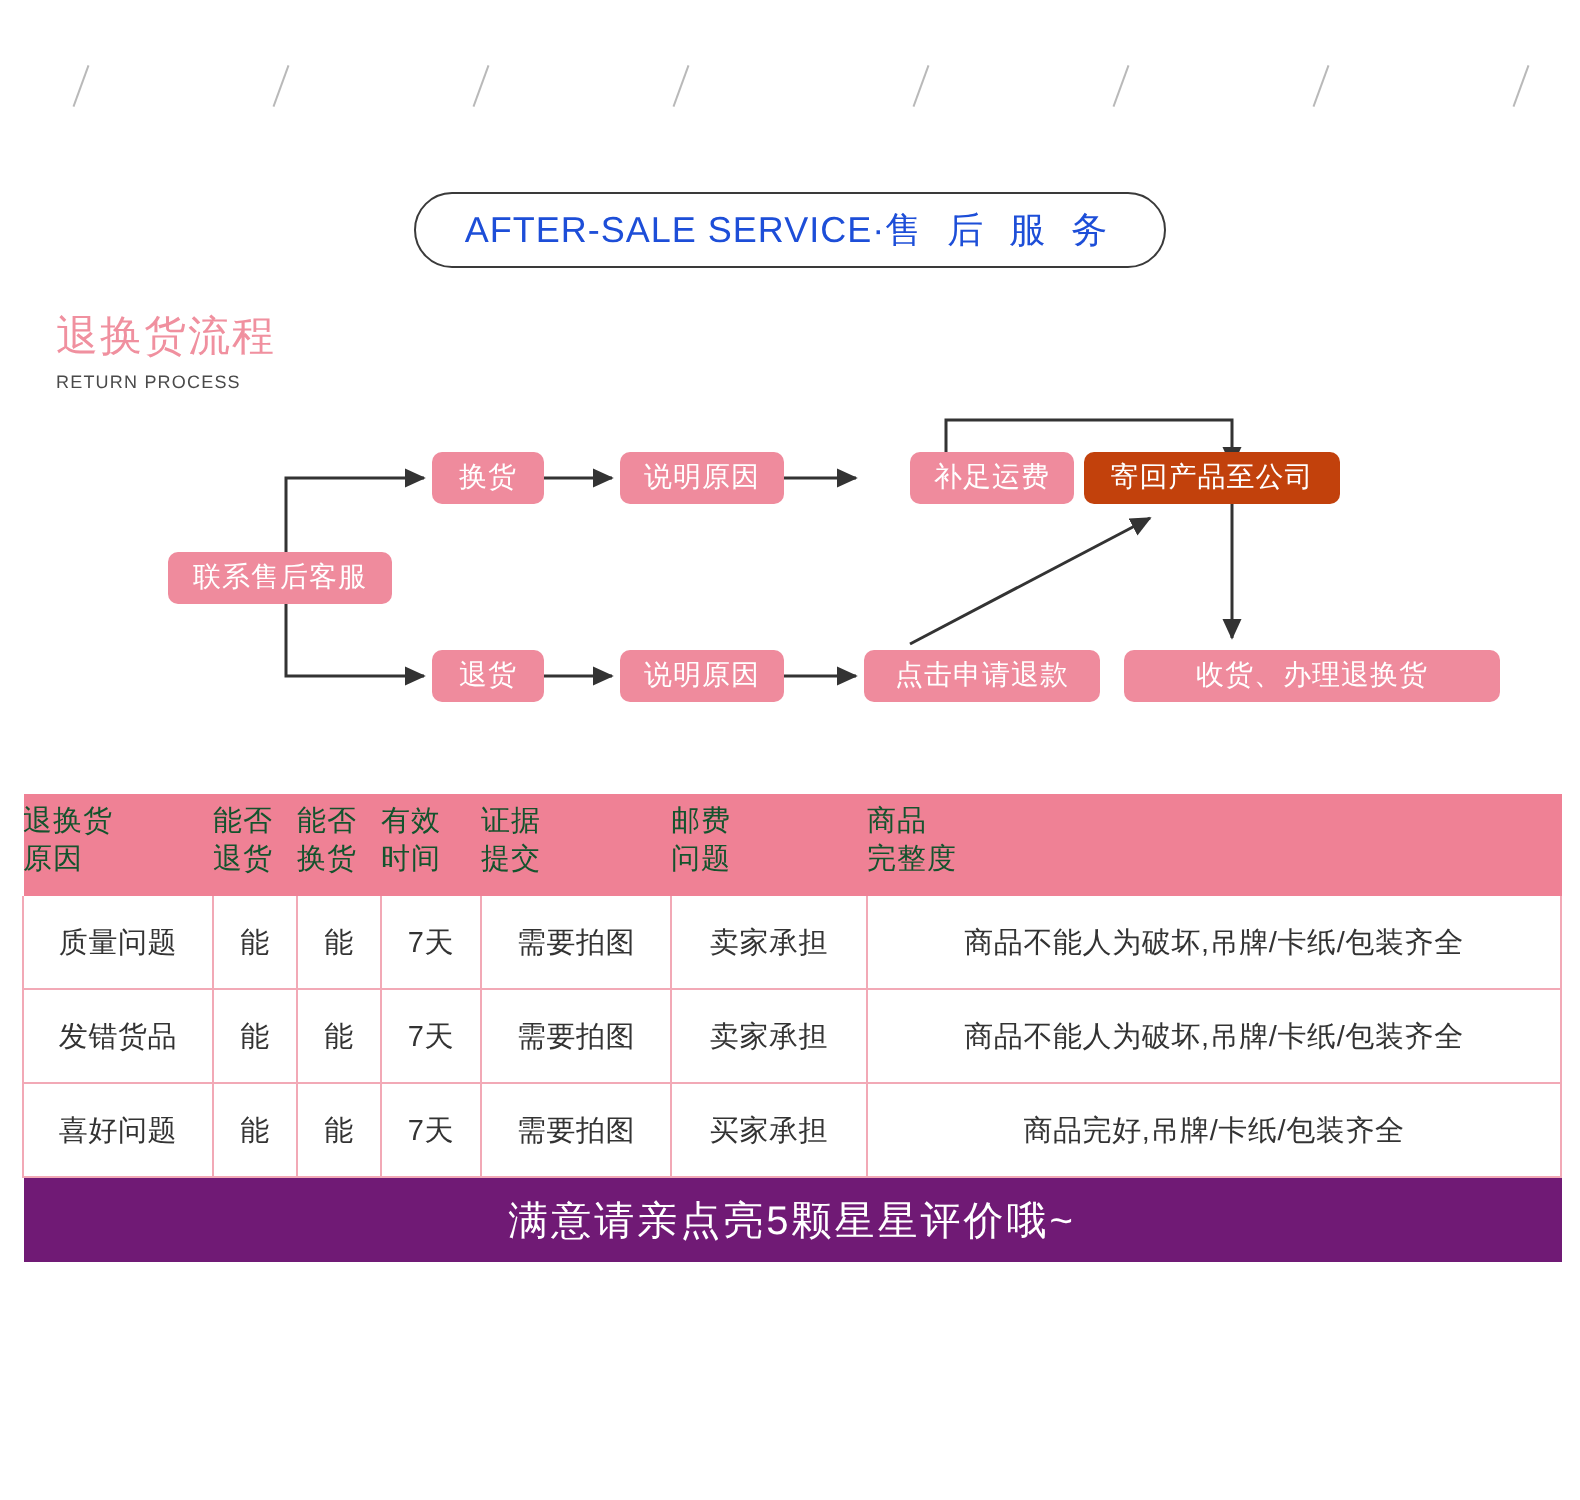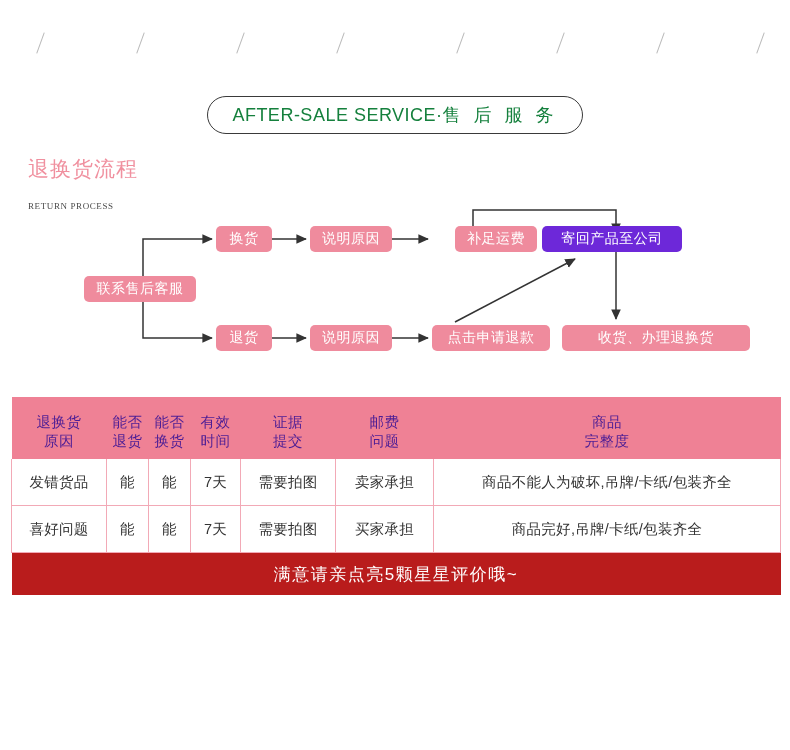--- a/index.html
+++ b/index.html
@@ -12,54 +12,54 @@
   #slash-row{position:absolute;left:0;top:0;width:790px;height:72px;}
   .slash{position:absolute;top:32px;width:1px;height:22px;background:#b9b9b9;
          transform:rotate(20deg);transform-origin:center;}
   
   #title-pill{
     position:absolute;left:207px;top:96px;width:376px;height:38px;
     border:1.6px solid #3a3a3a;border-radius:19px;
     display:flex;align-items:center;justify-content:center;
     box-sizing:border-box;
   }
-  #title-pill .t{font-size:18px;letter-spacing:.5px;color:#15803d;white-space:nowrap;}
+  #title-pill .t{font-size:18px;letter-spacing:.5px;color:#1d4ed8;white-space:nowrap;}
   #title-pill .cn{letter-spacing:4px;}
   
   #sec-heading{position:absolute;left:28px;top:158px;}
   #sec-heading .cn{font-size:21px;color:#f0909f;letter-spacing:1px;line-height:1;}
-  #sec-heading .en{font-size:9px;color:#4a4a4a;letter-spacing:.6px;margin-top:22px;
-                   font-family:Liberation Serif, serif;}
+  #sec-heading .en{font-size:9px;color:#4a4a4a;letter-spacing:.6px;margin-top:7px;
+                   font-family:Liberation Sans, sans-serif;}
   
   #flow{position:absolute;left:0;top:200px;width:790px;height:170px;}
   #flow svg{position:absolute;left:0;top:0;}
   .node{
     position:absolute;background:#ef8b9d;color:#ffffff;border-radius:5px;
     display:flex;align-items:center;justify-content:center;
     font-size:14px;letter-spacing:.5px;box-sizing:border-box;height:26px;
   }
   
   #table-wrap{position:absolute;left:11px;top:397px;width:769px;}
   table{border-collapse:collapse;width:769px;table-layout:fixed;}
   thead td{
-    background:#ef8195;color:#4c1d95;font-size:14.5px;line-height:1.28;
-    text-align:center;padding:16px 0 9px;border:none;letter-spacing:.5px;
+    background:#ef8195;color:#14532d;font-size:14.5px;line-height:1.28;
+    padding:5px 0 9px;border:none;letter-spacing:.5px;
   }
   tbody td{
     border:1px solid #f2a9b6;border-left:none;border-right:none;
     font-size:14.5px;color:#333;text-align:center;height:44px;
     letter-spacing:.3px;
   }
   tbody td.divider{border-right:1px solid #f2a9b6;}
   tbody tr td:first-child{border-left:1px solid #f2a9b6;}
   tbody tr td:last-child{border-right:1px solid #f2a9b6;}
   tbody tr:first-child td{border-top:none;}
   tfoot td{
-    background:#b91c1c;color:#ffffff;text-align:center;
-    font-size:17px;letter-spacing:1.5px;height:40px;border:none;
+    background:#701a75;color:#ffffff;text-align:center;
+    font-size:20px;letter-spacing:1.5px;height:40px;border:none;
   }
 </style>
 </head>
 <body>
 
 <div id="slash-row">
     <div class="slash" style="left: 40px;"></div>
     <div class="slash" style="left: 140px;"></div>
     <div class="slash" style="left: 240px;"></div>
     <div class="slash" style="left: 340px;"></div>
@@ -102,21 +102,21 @@
 
       <path d="M455,122 L575,59" marker-end="url(#ah)"></path>
 
       <path d="M616,52 L616,119" marker-end="url(#ah)"></path>
     </g>
   </svg>
 <div class="node" style="left: 84px; top: 76px; width: 112px; background: rgb(239, 139, 157);">联系售后客服</div>
     <div class="node" style="left: 216px; top: 26px; width: 56px; background: rgb(239, 139, 157);">换货</div>
     <div class="node" style="left: 310px; top: 26px; width: 82px; background: rgb(239, 139, 157);">说明原因</div>
     <div class="node" style="left: 455px; top: 26px; width: 82px; background: rgb(239, 139, 157);">补足运费</div>
-    <div class="node" style="left: 542px; top: 26px; width: 140px; background: #6d28d9;">寄回产品至公司</div>
+    <div class="node" style="left: 542px; top: 26px; width: 128px; background: #c2410c;">寄回产品至公司</div>
     <div class="node" style="left: 216px; top: 125px; width: 56px; background: rgb(239, 139, 157);">退货</div>
     <div class="node" style="left: 310px; top: 125px; width: 82px; background: rgb(239, 139, 157);">说明原因</div>
     <div class="node" style="left: 432px; top: 125px; width: 118px; background: rgb(239, 139, 157);">点击申请退款</div>
     <div class="node" style="left: 562px; top: 125px; width: 188px; background: rgb(239, 139, 157);">收货、办理退换货</div>
   </div>
 
 <div id="table-wrap">
   <table>
     <colgroup id="table-colgroup">
         <col style="width: 95px;">
@@ -154,20 +154,29 @@
             <div>问题</div>
           </td>
           <td>
             <div>商品</div>
             <div>完整度</div>
           </td>
         </tr>
     </thead>
     <tbody id="table-body">
         <tr>
+          <td class="divider">质量问题</td>
+          <td class="divider">能</td>
+          <td class="divider">能</td>
+          <td class="divider">7天</td>
+          <td class="divider">需要拍图</td>
+          <td class="divider">卖家承担</td>
+          <td>商品不能人为破坏,吊牌/卡纸/包装齐全</td>
+        </tr>
+        <tr>
           <td class="divider">发错货品</td>
           <td class="divider">能</td>
           <td class="divider">能</td>
           <td class="divider">7天</td>
           <td class="divider">需要拍图</td>
           <td class="divider">卖家承担</td>
           <td>商品不能人为破坏,吊牌/卡纸/包装齐全</td>
         </tr>
         <tr>
           <td class="divider">喜好问题</td>

